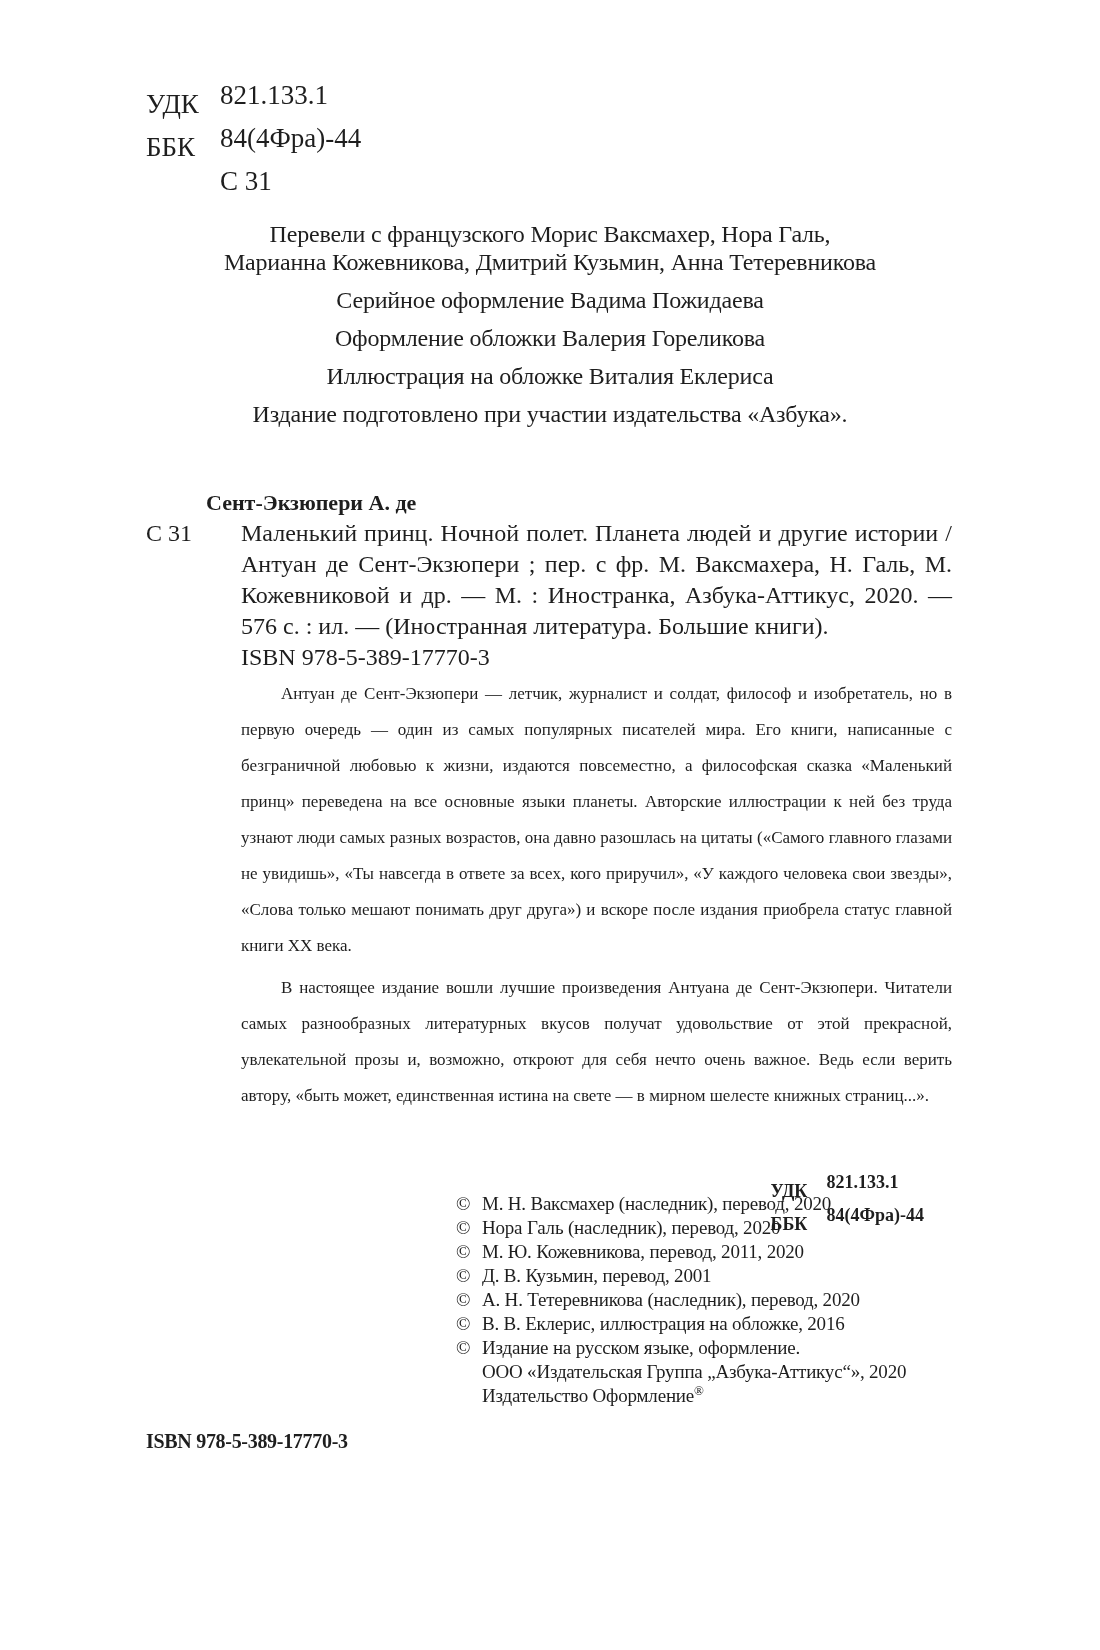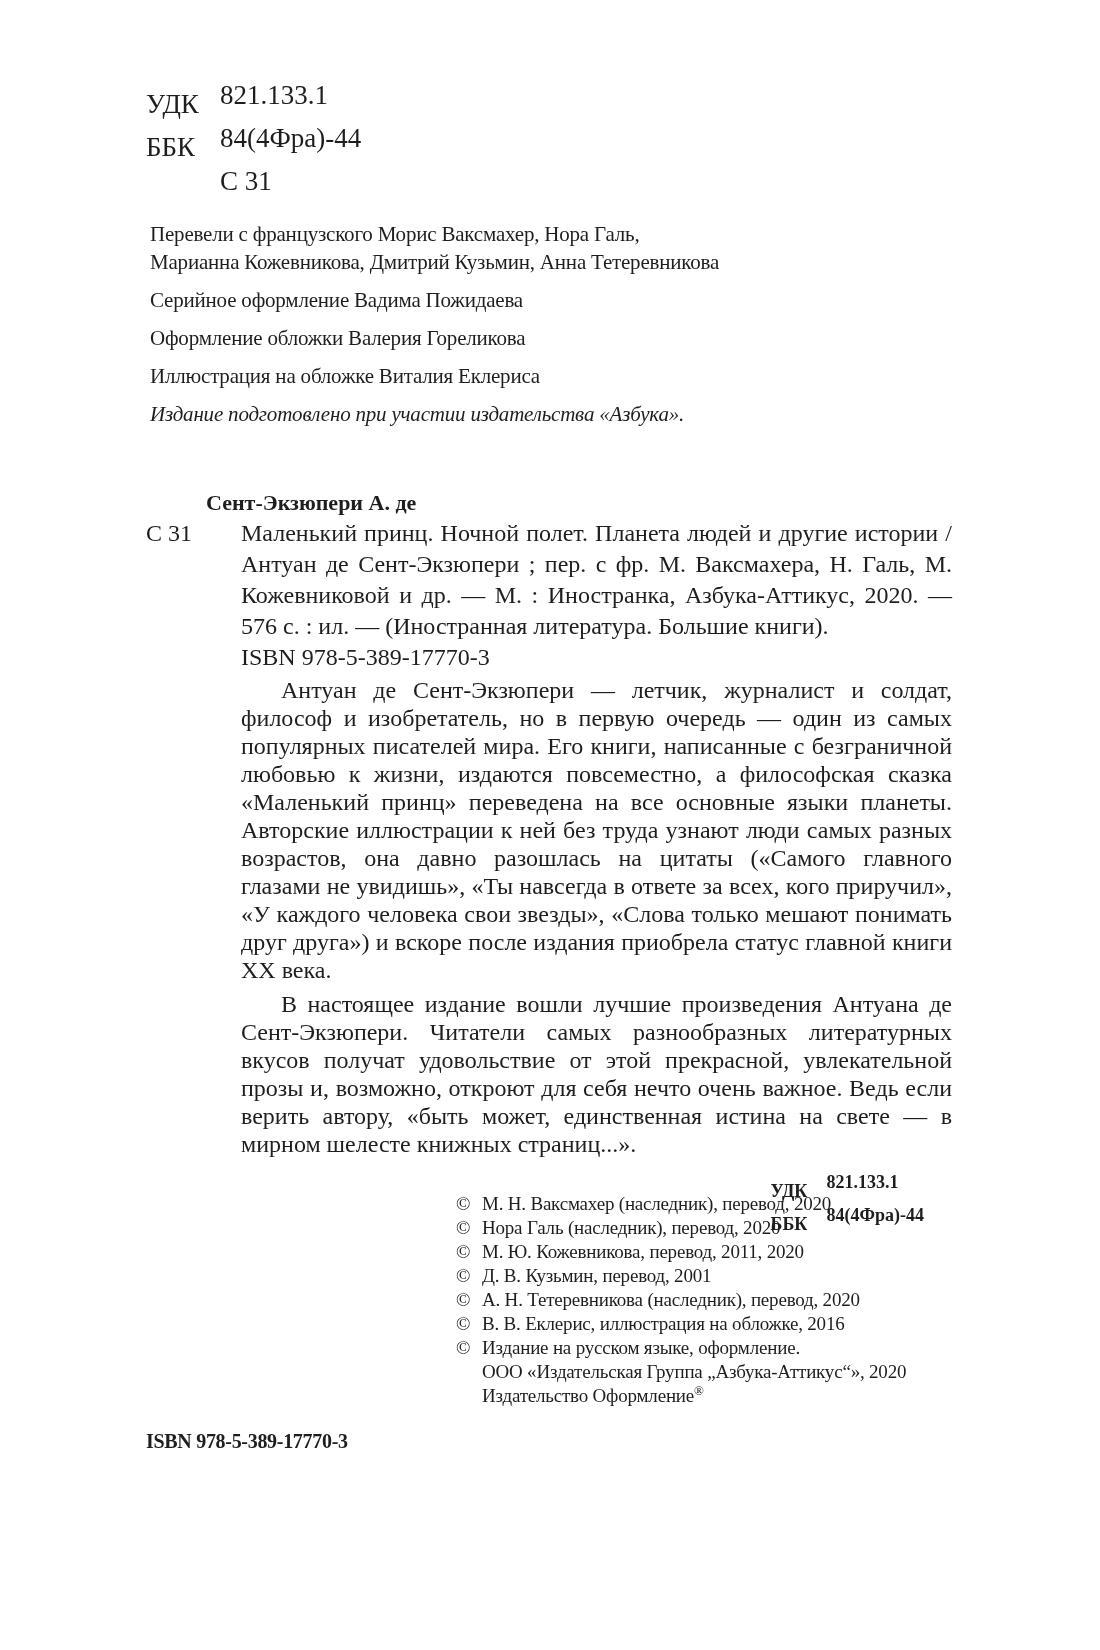--- a/index.html
+++ b/index.html
@@ -26,26 +26,27 @@
     }
     .class-row { display: flex; white-space: nowrap; }
     .class-key { width: 74px; margin-top: 9px; }
     .class-indent { padding-left: 74px; }
 
     
     .credits {
       left: 150px;
       top: 220px;
       width: 800px;
-      font-size: 21px;
+      text-align: center;
+      font-size: 24px;
       line-height: 28px;
       letter-spacing: -0.2px;
     }
     .credits .credit-item { margin-bottom: 10px; }
-    .credits .credit-item.tight { margin-bottom: 16px; font-style: italic; }
+    .credits .credit-item.tight { margin-bottom: 16px; }
 
     
     .catalog {
       left: 146px;
       top: 469px;
       width: 806px;
       font-size: 24px;
       line-height: 31px;
     }
     .author-heading {
@@ -63,22 +64,22 @@
       position: absolute;
       left: 0;
       top: 0;
     }
     .isbn-line { padding-left: 95px; }
 
     .annotation {
       left: 241px;
       top: 676px;
       width: 711px;
-      font-size: 24px;
-      line-height: 28px;
+      font-size: 17px;
+      line-height: 36px;
       text-align: justify;
     }
     .annotation p {
       margin: 0;
       text-indent: 0;
     }
     .annotation p.first-line-wrap { margin-bottom: 6px; }
     .annotation .indent-first {
       display: block;
       text-indent: 40px;

